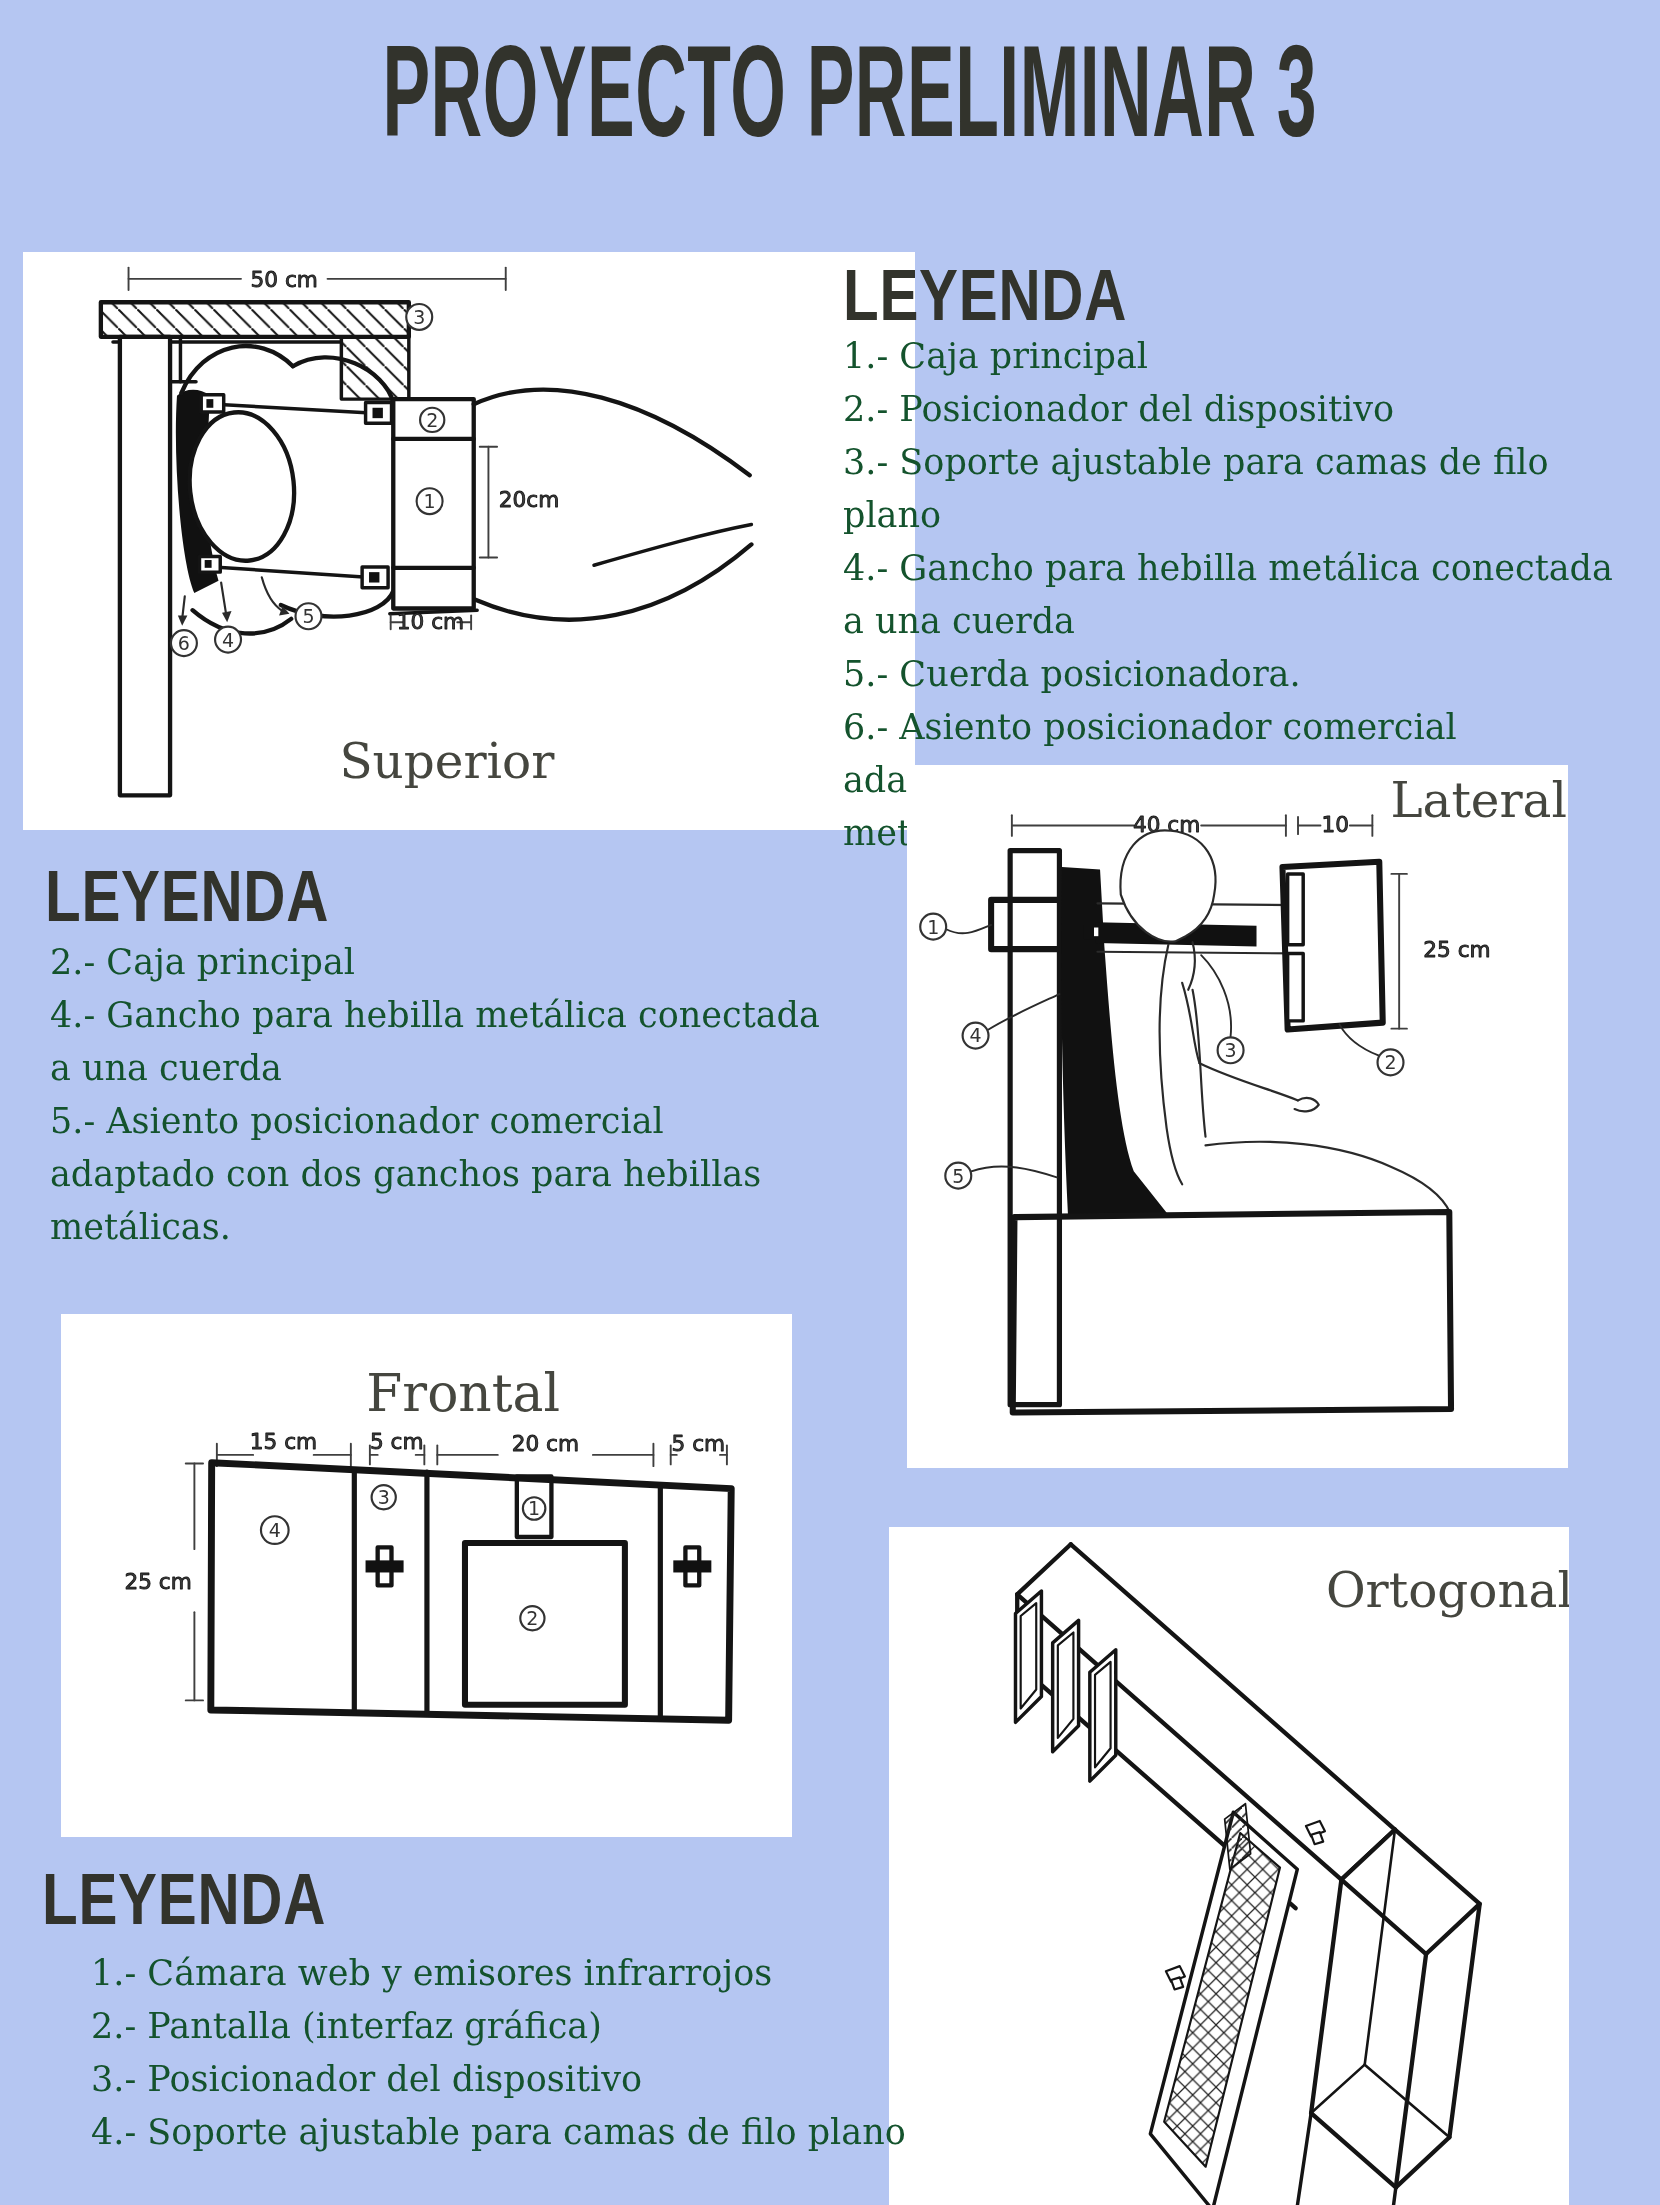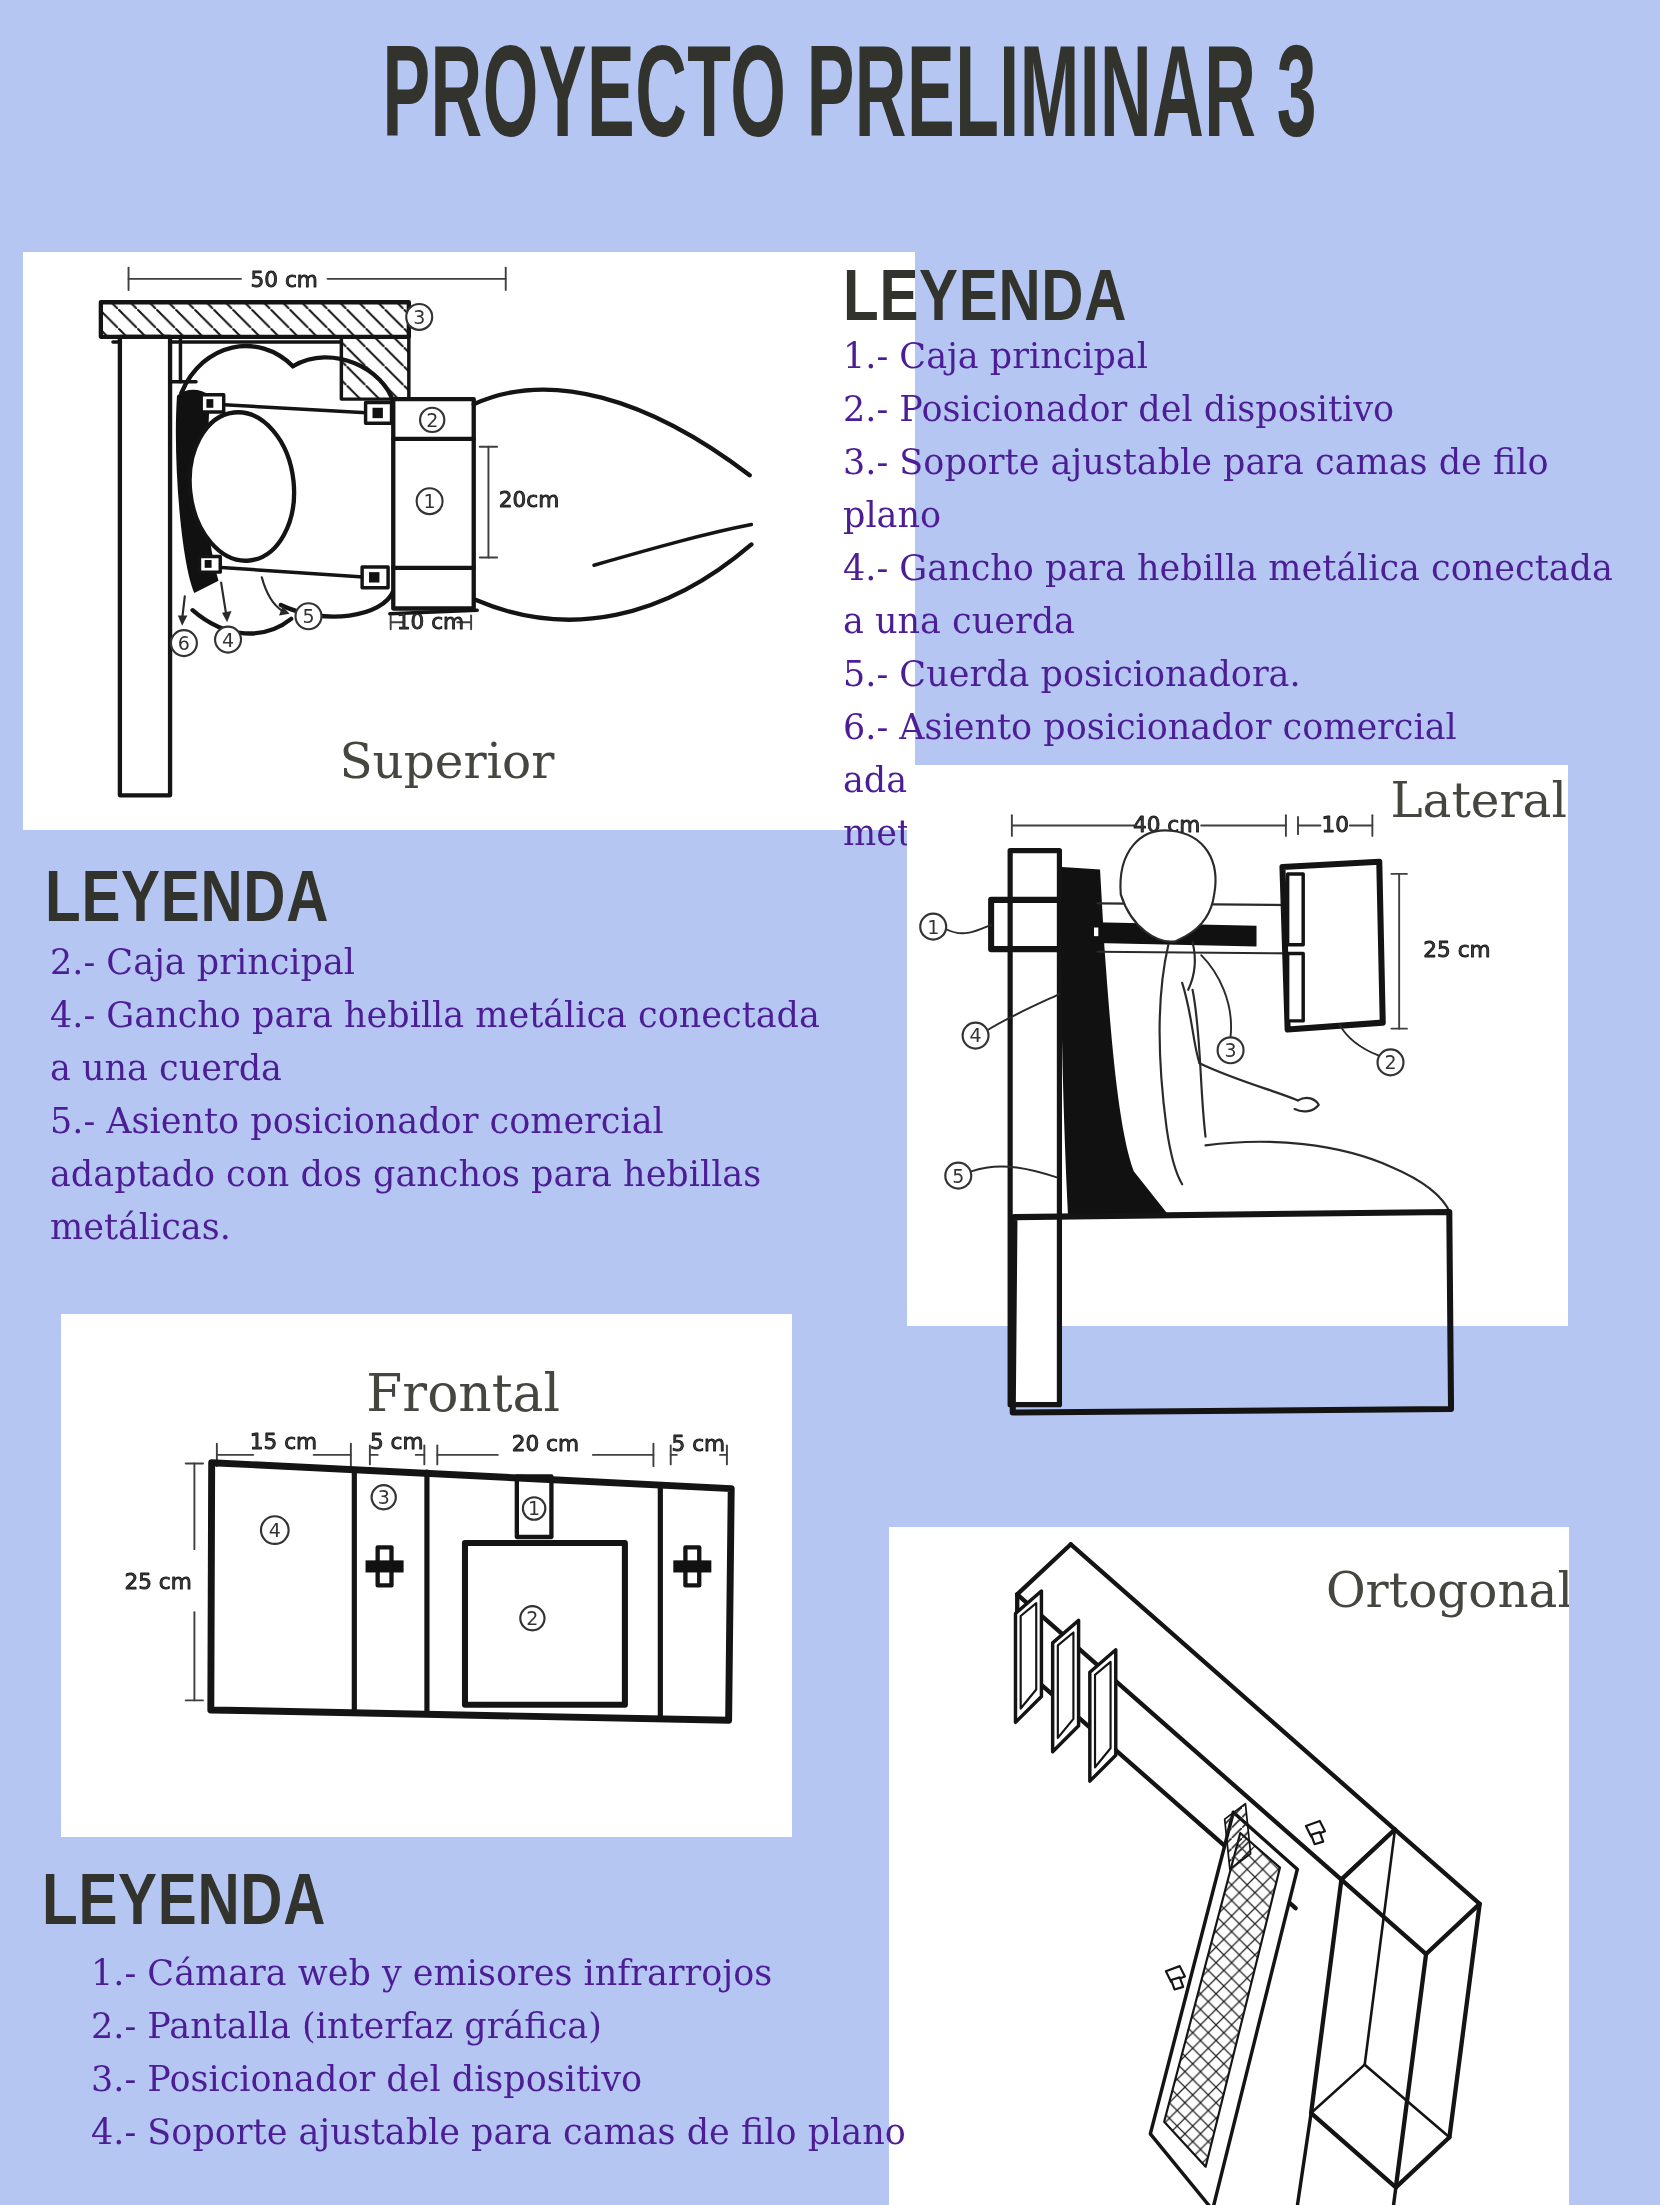--- a/index.html
+++ b/index.html
@@ -13,21 +13,21 @@
   .panel{position:absolute;background:#ffffff;}
   .title-wrap{left:0;right:0;top:15.6px;text-align:center;}
   .condensed{
     display:inline-block;font-family:"Liberation Sans", sans-serif;font-weight:bold;
     color:#32332c;transform:scaleX(0.55);transform-origin:center;
     font-size:130px;letter-spacing:0.9px;white-space:nowrap;
   }
   .leyenda-h .condensed{
     font-size:73px;transform:scaleX(0.80);transform-origin:left;letter-spacing:0.9px;
   }
-  .legend-items{font-family:"DejaVu Serif", serif;font-size:35px;line-height:53px;color:#4c1d95;}
+  .legend-items{font-family:"DejaVu Serif", serif;font-size:35px;line-height:53px;color:#14532d;}
   .legend-items div{margin:0;}
   svg text{font-family:"DejaVu Sans", sans-serif;}
   .dimtext{font-size:25px;fill:#3f3f3f;}
   .callout{font-size:22px;fill:#333333;}
   .viewlabel{font-family:"DejaVu Serif", serif;fill:#45463f;}
 </style>
 </head>
 <body>
 
 <div class="abs title-wrap">
@@ -152,21 +152,21 @@
 </div>
 <div class="abs legend-items" style="left:843px;top:330px;width:787px;">
   <div>1.- Caja principal</div>
   <div>2.- Posicionador del dispositivo</div>
   <div>3.- Soporte ajustable para camas de filo plano</div>
   <div>4.- Gancho para hebilla metálica conectada a una cuerda</div>
   <div>5.- Cuerda posicionadora.</div>
   <div>6.- Asiento posicionador comercial adaptado con dos ganchos para hebillas metálicas</div>
 </div>
 
-<div class="panel" style="left:907px;top:765px;width:661px;height:561px;">
+<div class="panel" style="left:907px;top:765px;width:661px;height:703px;">
 <svg width="661" height="657" viewBox="0 0 764 760">
   <g stroke="#141414" stroke-linecap="round" stroke-linejoin="round" fill="none">
 
     <g stroke-width="2.2" stroke="#3f3f3f">
       <line x1="121" y1="70" x2="262" y2="70"></line>
           <line x1="340" y1="70" x2="438" y2="70"></line>
       <line x1="121" y1="58" x2="121" y2="82"></line>
       <line x1="438" y1="58" x2="438" y2="82"></line>
           <line x1="452" y1="60" x2="452" y2="80"></line>
       <line x1="452" y1="70" x2="478" y2="70"></line>

